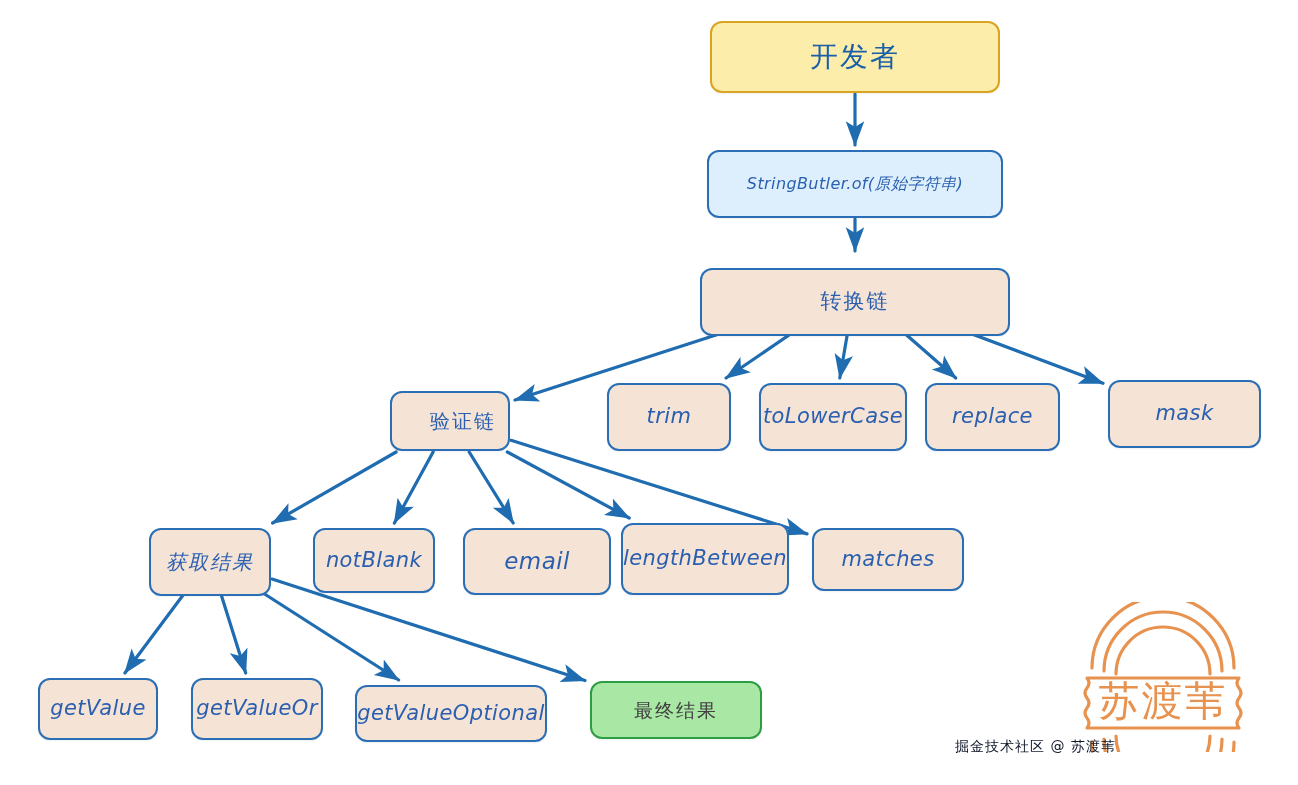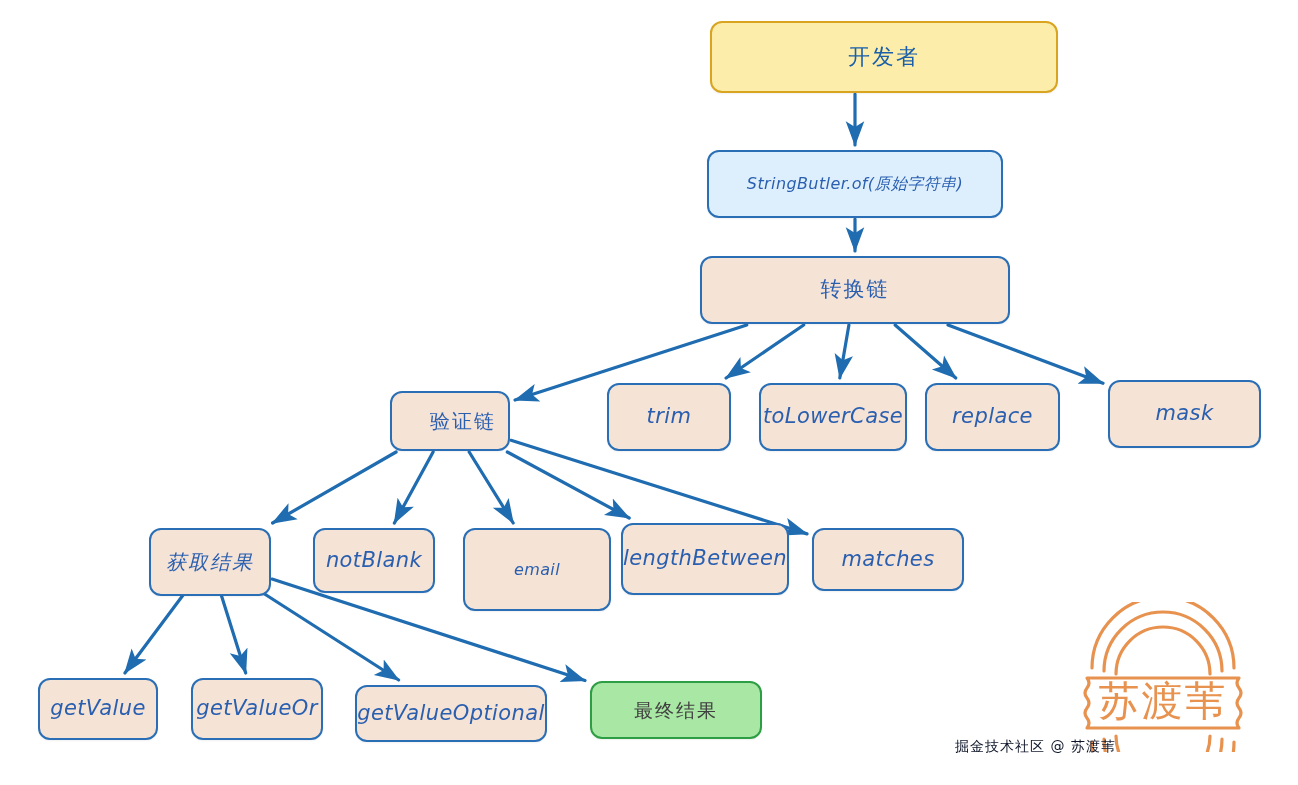--- a/index.html
+++ b/index.html
@@ -122,27 +122,27 @@
         <line x1="507.3" y1="452.0" x2="629.2" y2="518.0" stroke="#1f6cb0" stroke-width="3.2" stroke-linecap="round" marker-end="url(#arrowhead)"></line>
         <line x1="511.0" y1="440.3" x2="807.0" y2="533.9" stroke="#1f6cb0" stroke-width="3.2" stroke-linecap="round" marker-end="url(#arrowhead)"></line>
         <line x1="186.1" y1="591.0" x2="124.9" y2="673.0" stroke="#1f6cb0" stroke-width="3.2" stroke-linecap="round" marker-end="url(#arrowhead)"></line>
         <line x1="220.0" y1="591.0" x2="245.7" y2="673.0" stroke="#1f6cb0" stroke-width="3.2" stroke-linecap="round" marker-end="url(#arrowhead)"></line>
         <line x1="259.9" y1="591.0" x2="398.7" y2="680.0" stroke="#1f6cb0" stroke-width="3.2" stroke-linecap="round" marker-end="url(#arrowhead)"></line>
         <line x1="272.0" y1="579.1" x2="585.0" y2="680.5" stroke="#1f6cb0" stroke-width="3.2" stroke-linecap="round" marker-end="url(#arrowhead)"></line>
       </g>
   </svg>
 
   <div id="node-layer">
-      <div class="node t-start cjk" style="left: 710px; top: 21px; width: 348px; height: 72px; font-size: 22px;">
+      <div class="node t-start cjk" style="left: 710px; top: 21px; width: 290px; height: 72px; font-size: 28px;">
         <span>开发者</span>
       </div>
       <div class="node t-blue latin" style="left: 707px; top: 150px; width: 296px; height: 68px; font-size: 16px;">
         <span>StringButler.of(原始字符串)</span>
       </div>
-      <div class="node t-beige cjk" style="left: 700px; top: 256px; width: 310px; height: 68px; font-size: 21px;">
+      <div class="node t-beige cjk" style="left: 700px; top: 268px; width: 310px; height: 68px; font-size: 21px;">
         <span>转换链</span>
       </div>
       <div class="node t-beige latin" style="left: 607px; top: 383px; width: 124px; height: 68px; font-size: 21px;">
         <span>trim</span>
       </div>
       <div class="node t-beige latin" style="left: 759px; top: 383px; width: 148px; height: 68px; font-size: 21px;">
         <span>toLowerCase</span>
       </div>
       <div class="node t-beige latin" style="left: 925px; top: 383px; width: 135px; height: 68px; font-size: 21px;">
         <span>replace</span>
@@ -152,21 +152,21 @@
       </div>
       <div class="node t-beige cjk" style="left: 390px; top: 391px; width: 120px; height: 60px; font-size: 20px; padding-left: 32px;">
         <span>验证链</span>
       </div>
       <div class="node t-beige cjk" style="left: 149px; top: 528px; width: 122px; height: 68px; font-size: 20px; font-style: italic;">
         <span>获取结果</span>
       </div>
       <div class="node t-beige latin" style="left: 313px; top: 528px; width: 122px; height: 65px; font-size: 21px;">
         <span>notBlank</span>
       </div>
-      <div class="node t-beige latin" style="left: 463px; top: 528px; width: 148px; height: 83px; font-size: 16px;">
+      <div class="node t-beige latin" style="left: 463px; top: 528px; width: 148px; height: 67px; font-size: 23px;">
         <span>email</span>
       </div>
       <div class="node t-beige latin" style="left: 621px; top: 523px; width: 168px; height: 72px; font-size: 21px;">
         <span>lengthBetween</span>
       </div>
       <div class="node t-beige latin" style="left: 812px; top: 528px; width: 152px; height: 63px; font-size: 21px;">
         <span>matches</span>
       </div>
       <div class="node t-beige latin" style="left: 38px; top: 678px; width: 120px; height: 62px; font-size: 21px;">
         <span>getValue</span>

